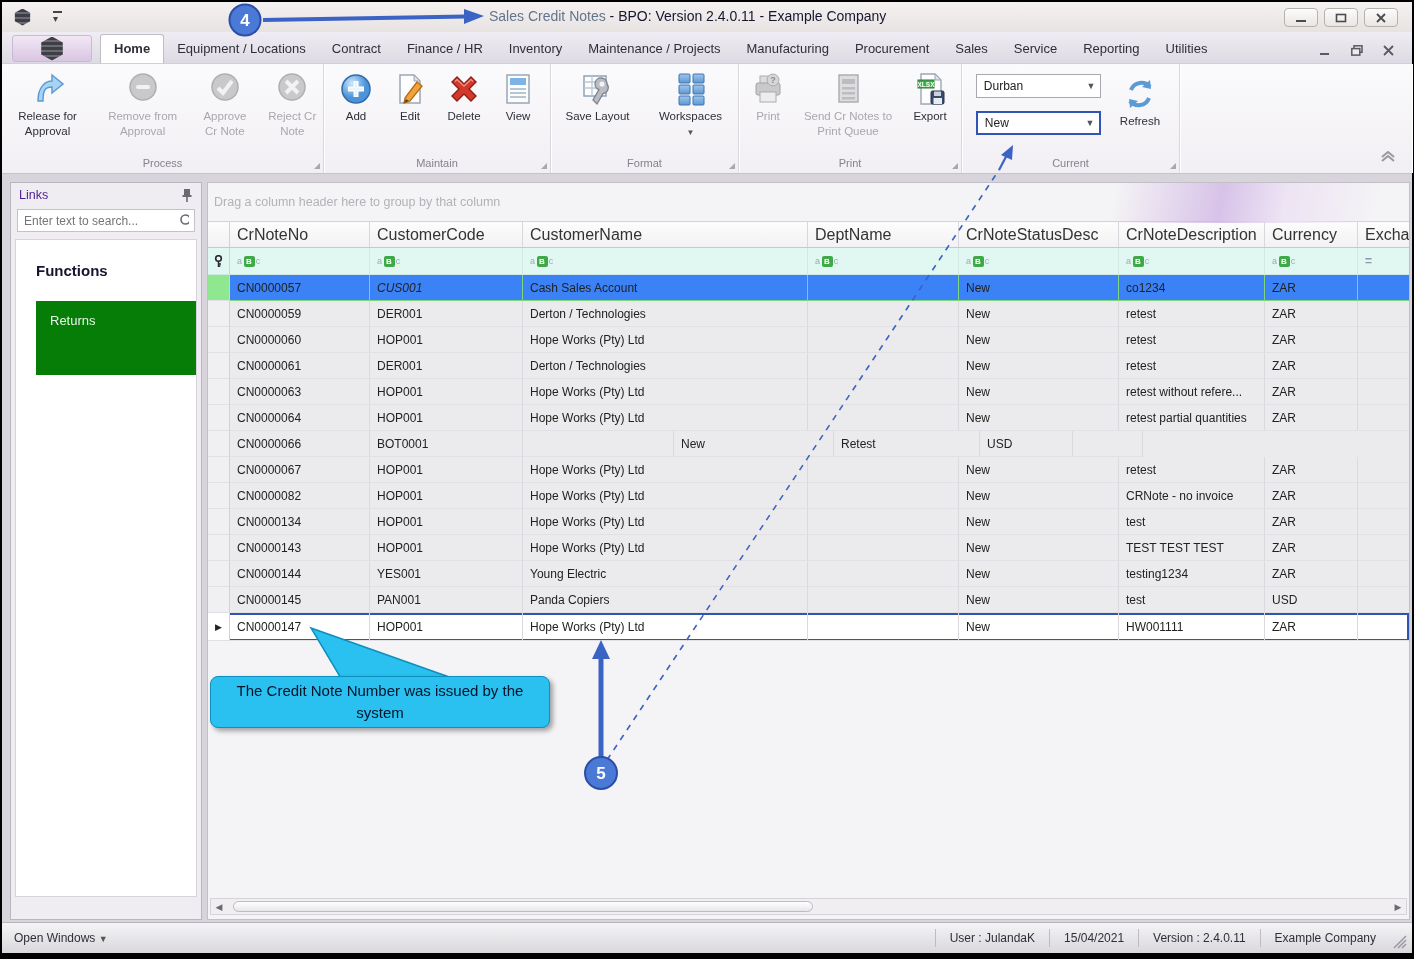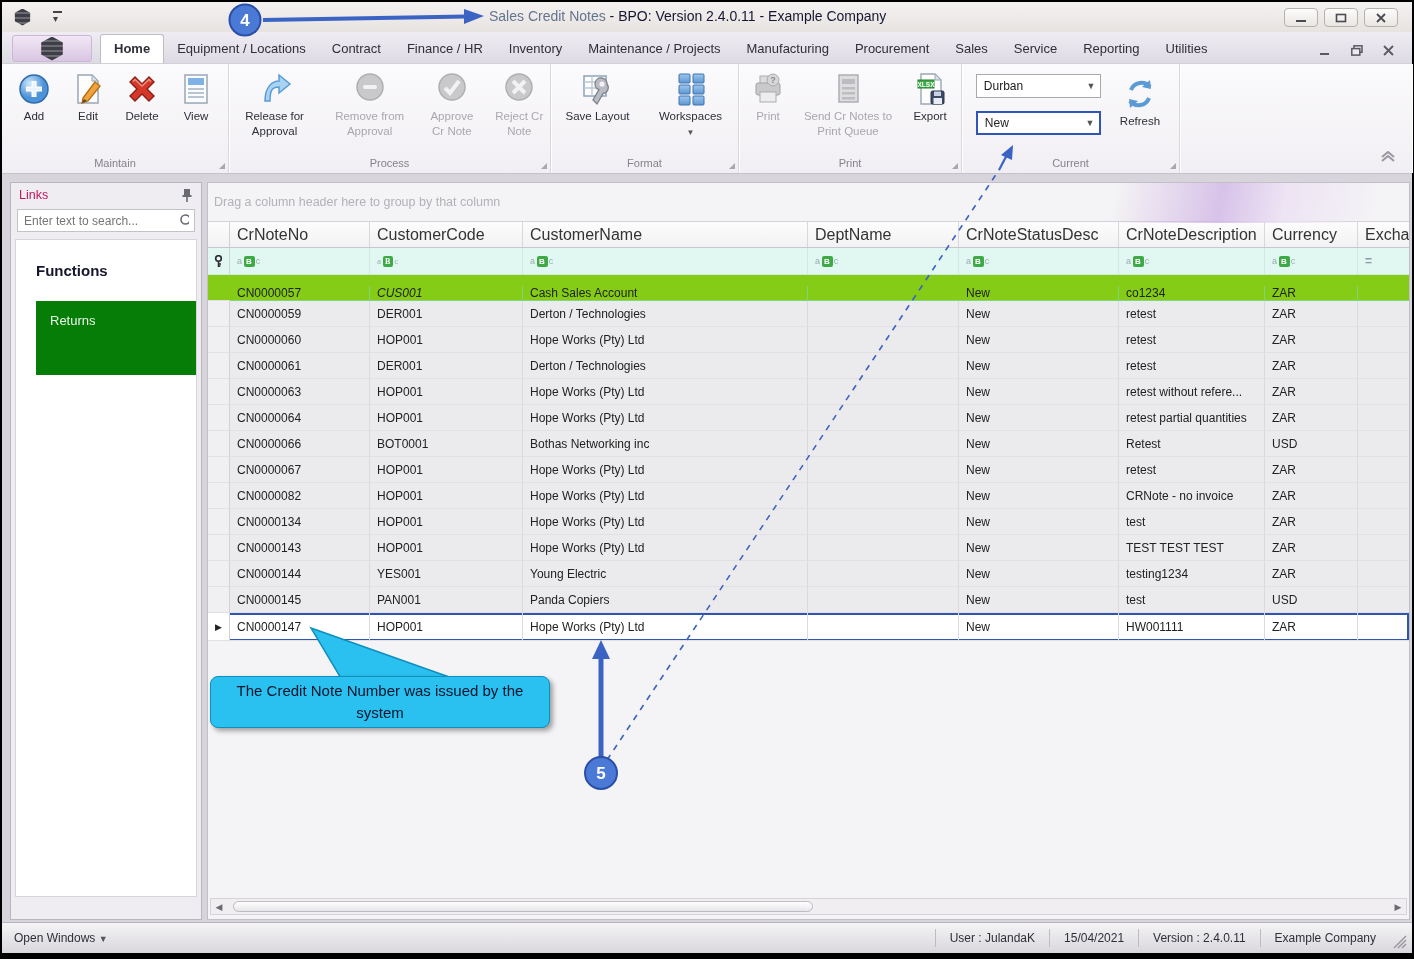--- a/index.html
+++ b/index.html
@@ -47,21 +47,21 @@
   .disabled .blabel { color:#A9A7AE; }
   .combo { width:125px; height:24px; background:#FFF; border:1px solid #A9A7AF; display:flex; align-items:center; font-size:12px; color:#222; }
   .combo .val { flex:1; padding-left:7px; }
   .combo .dd { width:18px; text-align:center; color:#555; font-size:9px; }
   .combo.hl { border:2px solid #2F55B8; }
   .ribbon-collapse { position:absolute; right:16px; bottom:6px; }
 
   
   .sidebar { position:absolute; left:8px; top:180px; width:192px; height:738px;
     background:#EFEDF1; border:1px solid #B9B6BE; }
-  .side-title { height:24px; display:flex; align-items:center; padding:0 8px; font-size:12.5px; color:#be185d; }
+  .side-title { height:24px; display:flex; align-items:center; padding:0 8px; font-size:12.5px; color:#4c1d95; }
   .side-title .t { flex:1; }
   .side-search-wrap { margin:2px 6px 6px; height:23px; background:#FFF; border:1px solid #C4C2C8; display:flex; align-items:center; }
   .side-search { flex:1; border:none; outline:none; font-size:12px; color:#555; padding-left:6px; font-family:"Liberation Sans",sans-serif; background:transparent; }
   .side-body { position:absolute; left:4px; right:4px; top:56px; bottom:22px; background:#FFF; border:1px solid #D6D4DA; }
   .func-head { font-size:15px; font-weight:bold; color:#15152E; padding:22px 0 0 20px; }
   .returns-box { margin:22px 0 0 20px; width:160px; height:74px; background:#067D06; color:#EAF6EA;
     font-size:13px; padding:12px 0 0 14px; }
 
   
   .gridpanel { position:absolute; left:205px; top:180px; right:2px; height:738px;
@@ -73,21 +73,21 @@
   .gheader .hcell { font-size:16px; color:#333; display:flex; align-items:center; padding-left:7px;
     border-right:1px solid #D9D7DD; overflow:hidden; white-space:nowrap; flex-shrink:0; }
   .gfilter { display:flex; height:27px; background:#E1F8F2; border-bottom:1px solid #CFE8E2; }
   .gfilter .fcell { display:flex; align-items:center; padding-left:7px; border-right:1px solid #D2E9E3; overflow:hidden; flex-shrink:0; }
   .abc { font-size:9px; color:#9AA; letter-spacing:1px; display:flex; align-items:center; }
   .abc b { background:#3FA948; color:#FFF; border-radius:2px; padding:1px 2px; font-size:8px; margin:0 1px; }
   .eq { font-size:12px; font-weight:bold; color:#8A98A8; }
   .grow { display:flex; height:26px; background:#EBEAEC; }
   .grow .cell { font-size:12px; color:#222; display:flex; align-items:center; padding-left:7px;
     border-right:1px solid #DBD9DF; border-bottom:1px solid #E2E0E4; overflow:hidden; white-space:nowrap; flex-shrink:0; }
-  .grow.green { background:#84cc16;align-items:flex-end; }
+  .grow.green { background:#3b82f6; }
   .grow.green .cell { border-right-color:#7FD67F; border-bottom-color:#7FD67F; }
   .grow.selected { background:#FFF; height:28px; box-shadow:inset 0 0 0 2px #2F55B0; }
   .ind { width:22px; flex-shrink:0; display:flex; align-items:center; justify-content:center;
     border-right:1px solid #D3D1D7; border-bottom:1px solid #E2E0E4; background:#F0EFF1; font-size:9px; color:#222; }
   .hscroll { position:absolute; left:2px; right:2px; bottom:4px; height:17px; background:#F0EEF1;
     border:1px solid #D5D3D9; display:flex; align-items:center; }
   .harrow { width:16px; text-align:center; font-size:9px; color:#6A6A72; }
   .hthumb { position:absolute; left:22px; width:580px; top:2px; bottom:2px; background:linear-gradient(#FFF,#E7E5E9);
     border:1px solid #BDBAC2; border-radius:6px; }
 
@@ -164,20 +164,61 @@
           <rect x="0.8" y="3.6" width="8" height="6.5" fill="#EDEAF0" stroke="#5A5A62" stroke-width="1.5"></rect>
         </svg>
       <svg width="11" height="11">
           <path d="M1 1 L10 10 M10 1 L1 10" stroke="#5A5A62" stroke-width="1.8"></path>
         </svg>
     </div>
   </div>
 
   <div class="ribbon">
 
+    <div class="rgroup" style="width:322px">
+      <div class="rbtns" style="gap:4px">
+        <div class="bigbtn" style="width:92px">
+          <div class="bicon">
+            <svg width="34" height="34" viewBox="0 0 34 34">
+                <path d="M7 29 C7 14 15 9 21 9 L21 3 L32 12 L21 21 L21 15 C13 15 12 20 12 29 Z" fill="#A9D3F2" stroke="#5B9BD5" stroke-width="1.5"></path>
+              </svg>
+          </div>
+            <div class="blabel">Release for Approval</div>
+        </div>
+        <div class="bigbtn disabled" style="width:92px">
+          <div class="bicon">
+            <svg width="34" height="34" viewBox="0 0 34 34">
+                <circle cx="17" cy="15" r="13" fill="#C9C9CC" stroke="#AFAFB3" stroke-width="1.5"></circle>
+                <rect x="10" y="13" width="14" height="4" rx="2" fill="#F2F2F4"></rect>
+              </svg>
+          </div>
+            <div class="blabel">Remove from Approval</div>
+        </div>
+        <div class="bigbtn disabled" style="width:66px">
+          <div class="bicon">
+            <svg width="34" height="34" viewBox="0 0 34 34">
+                <circle cx="17" cy="15" r="13" fill="#C9C9CC" stroke="#AFAFB3" stroke-width="1.5"></circle>
+                <path d="M10 16 L15 21 L24 9" stroke="#F2F2F4" stroke-width="4" fill="none"></path>
+              </svg>
+          </div>
+            <div class="blabel">Approve Cr Note</div>
+        </div>
+        <div class="bigbtn disabled" style="width:62px">
+          <div class="bicon">
+            <svg width="34" height="34" viewBox="0 0 34 34">
+                <circle cx="17" cy="15" r="13" fill="#C9C9CC" stroke="#AFAFB3" stroke-width="1.5"></circle>
+                <path d="M11 9 L23 21 M23 9 L11 21" stroke="#F2F2F4" stroke-width="4"></path>
+              </svg>
+          </div>
+            <div class="blabel">Reject Cr Note</div>
+        </div>
+      </div>
+      <div class="rlabel"><span>Process</span><span class="corner"></span></div>
+    </div>
+
     <div class="rgroup" style="width:227px">
       <div class="rbtns" style="gap:8px">
         <div class="bigbtn">
           <div class="bicon">
             <svg width="34" height="34" viewBox="0 0 34 34">
                 <defs>
                   <radialGradient id="gAdd" cx="35%" cy="30%">
                     <stop offset="0%" stop-color="#CFE8FB"></stop>
                     <stop offset="100%" stop-color="#4D93D8"></stop>
                   </radialGradient>
@@ -216,61 +257,20 @@
                 <rect x="9" y="6" width="16" height="7" fill="#7FB2E5"></rect>
                 <rect x="9" y="16" width="16" height="2" fill="#B9C6D2"></rect>
                 <rect x="9" y="20" width="16" height="2" fill="#B9C6D2"></rect>
                 <rect x="9" y="24" width="16" height="2" fill="#B9C6D2"></rect>
               </svg>
           </div>
             <div class="blabel">View</div>
         </div>
       </div>
       <div class="rlabel"><span>Maintain</span><span class="corner"></span></div>
-    </div>
-
-    <div class="rgroup" style="width:322px">
-      <div class="rbtns" style="gap:4px">
-        <div class="bigbtn" style="width:92px">
-          <div class="bicon">
-            <svg width="34" height="34" viewBox="0 0 34 34">
-                <path d="M7 29 C7 14 15 9 21 9 L21 3 L32 12 L21 21 L21 15 C13 15 12 20 12 29 Z" fill="#A9D3F2" stroke="#5B9BD5" stroke-width="1.5"></path>
-              </svg>
-          </div>
-            <div class="blabel">Release for Approval</div>
-        </div>
-        <div class="bigbtn disabled" style="width:92px">
-          <div class="bicon">
-            <svg width="34" height="34" viewBox="0 0 34 34">
-                <circle cx="17" cy="15" r="13" fill="#C9C9CC" stroke="#AFAFB3" stroke-width="1.5"></circle>
-                <rect x="10" y="13" width="14" height="4" rx="2" fill="#F2F2F4"></rect>
-              </svg>
-          </div>
-            <div class="blabel">Remove from Approval</div>
-        </div>
-        <div class="bigbtn disabled" style="width:66px">
-          <div class="bicon">
-            <svg width="34" height="34" viewBox="0 0 34 34">
-                <circle cx="17" cy="15" r="13" fill="#C9C9CC" stroke="#AFAFB3" stroke-width="1.5"></circle>
-                <path d="M10 16 L15 21 L24 9" stroke="#F2F2F4" stroke-width="4" fill="none"></path>
-              </svg>
-          </div>
-            <div class="blabel">Approve Cr Note</div>
-        </div>
-        <div class="bigbtn disabled" style="width:62px">
-          <div class="bicon">
-            <svg width="34" height="34" viewBox="0 0 34 34">
-                <circle cx="17" cy="15" r="13" fill="#C9C9CC" stroke="#AFAFB3" stroke-width="1.5"></circle>
-                <path d="M11 9 L23 21 M23 9 L11 21" stroke="#F2F2F4" stroke-width="4"></path>
-              </svg>
-          </div>
-            <div class="blabel">Reject Cr Note</div>
-        </div>
-      </div>
-      <div class="rlabel"><span>Process</span><span class="corner"></span></div>
     </div>
 
     <div class="rgroup" style="width:188px">
       <div class="rbtns" style="gap:6px">
         <div class="bigbtn" style="width:86px">
           <div class="bicon">
             <svg width="34" height="34" viewBox="0 0 34 34">
                 <rect x="3" y="4" width="22" height="20" fill="#FDFDFE" stroke="#8FA3B8" stroke-width="1.5"></rect>
                 <path d="M3 10 H25 M3 16 H25 M11 4 V24 M18 4 V24" stroke="#B9C8D6" stroke-width="1.3"></path>
                 <path d="M26 12 a6 6 0 1 0 -8 5.6 L12 28 l4 4 6 -10.4 A6 6 0 0 0 26 12 Z" fill="#B9BcC2" stroke="#7E828A" stroke-width="1.3"></path>
@@ -427,21 +427,21 @@
     <div class="gfilter">
       <div class="ind" style="background:#E1F8F2; border-bottom:none;">
         <svg width="11" height="13" viewBox="0 0 11 13">
             <circle cx="5.5" cy="3.5" r="2.8" fill="none" stroke="#2A2A30" stroke-width="1.6"></circle>
             <path d="M5.5 6.3 V12 M5.5 9 H8 M5.5 11 H7.4" stroke="#2A2A30" stroke-width="1.5"></path>
           </svg>
       </div>
     <div class="fcell" style="width: 140px;">
           <span class="abc">a<b>B</b>c</span>
         </div>
-        <div class="fcell" style="width: 153px; font-family: Liberation Serif, serif;">
+        <div class="fcell" style="width: 153px;">
           <span class="abc">a<b>B</b>c</span>
         </div>
         <div class="fcell" style="width: 285px;">
           <span class="abc">a<b>B</b>c</span>
         </div>
         <div class="fcell" style="width: 151px;">
           <span class="abc">a<b>B</b>c</span>
         </div>
         <div class="fcell" style="width: 160px;">
           <span class="abc">a<b>B</b>c</span>
@@ -520,21 +520,20 @@
           <div class="cell" style="width: 151px;"></div>
           <div class="cell" style="width: 160px;">New</div>
           <div class="cell" style="width: 146px;">retest partial quantities</div>
           <div class="cell" style="width: 93px;">ZAR</div>
           <div class="cell" style="width: 70px;"></div>
         </div>
         <div class="grow">
           <div class="ind"></div>
           <div class="cell" style="width: 140px;">CN0000066</div>
           <div class="cell" style="width: 153px;">BOT0001</div>
-          <div class="cell" style="width: 285px;">Bothas Networking inc</div>
           <div class="cell" style="width: 151px;"></div>
           <div class="cell" style="width: 160px;">New</div>
           <div class="cell" style="width: 146px;">Retest</div>
           <div class="cell" style="width: 93px;">USD</div>
           <div class="cell" style="width: 70px;"></div>
         </div>
         <div class="grow">
           <div class="ind"></div>
           <div class="cell" style="width: 140px;">CN0000067</div>
           <div class="cell" style="width: 153px;">HOP001</div>

